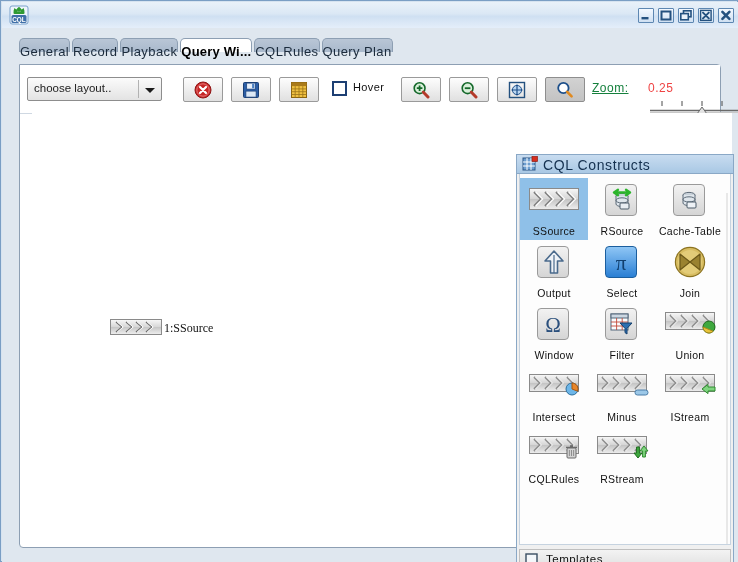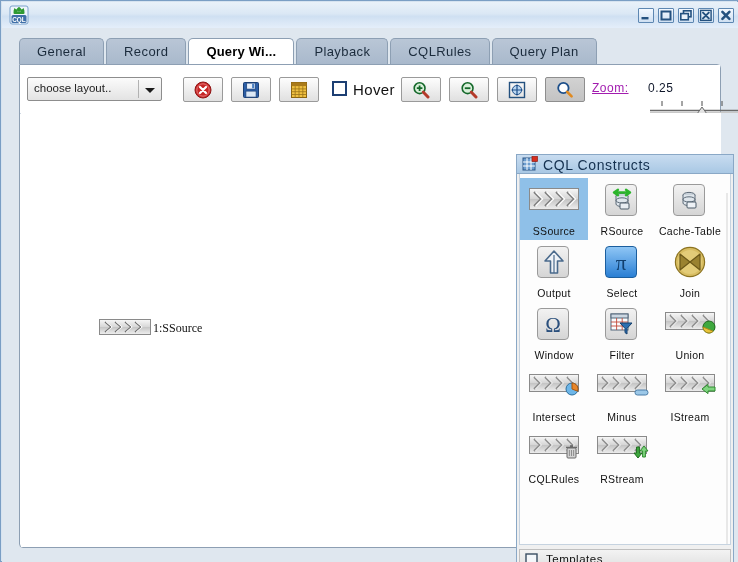--- a/index.html
+++ b/index.html
@@ -41,23 +41,23 @@
   
   #content{
     position:absolute;left:1px;top:27px;width:736px;height:534px;
     background:#dfe7ef;
   }
   
   #tabstrip{
     position:absolute;left:17px;top:10px;height:28px;
   }
   .tab{
-    position:relative;float:left;height:26px;
-    box-sizing:border-box;
-    padding:0 17px;
+    position:relative;float:left;height:14px;
+    box-sizing:border-box;
+    padding:0 0;
     line-height:25px;
     font-size:13px;
     color:#1b2b3c;
     background:linear-gradient(to bottom,#b9c6d6,#a9b9cc);
     border:1px solid #8d9fb3;
     border-bottom:none;
     border-radius:5px 5px 0 0;
     margin-right:2px;
     white-space:nowrap;
     letter-spacing:0.4px;
@@ -112,27 +112,27 @@
   }
   .tbtn.pressed{
     background:linear-gradient(to bottom,#d2d2d2,#c3c3c3);
     border-color:#8e8e8e;
   }
   .tbtn svg{position:absolute;left:50%;top:50%;transform:translate(-50%,-50%);}
   #hoverbox{
     position:absolute;left:312px;top:16px;width:15px;height:15px;
     box-sizing:border-box;background:#fff;border:2px solid #1d3f73;
   }
-  #hoverlabel{position:absolute;left:333px;top:16px;font-size:15px;color:#111;letter-spacing:.4px;}
-  #zoomlabel{position:absolute;left:572px;top:16px;font-size:12px;color:#a21caf;letter-spacing:.5px;text-decoration:underline;}
-  #zoomvalue{position:absolute;left:628px;top:16px;font-size:12px;color:#0f172a;letter-spacing:.5px;}
+  #hoverlabel{position:absolute;left:333px;top:16px;font-size:11px;color:#111;letter-spacing:.4px;}
+  #zoomlabel{position:absolute;left:572px;top:16px;font-size:12px;color:#15803d;letter-spacing:.5px;text-decoration:underline;}
+  #zoomvalue{position:absolute;left:628px;top:16px;font-size:12px;color:#ef4444;letter-spacing:.5px;}
   #slider{position:absolute;left:630px;top:36px;width:88px;height:16px;}
   
   #canvas{
-    position:absolute;left:1px;top:48px;width:700px;height:434px;
+    position:absolute;left:12px;top:48px;width:700px;height:434px;
     background:#ffffff;overflow:hidden;
   }
   #node1{
     position:absolute;left:78px;top:206px;
   }
   #node1 .nlabel{
     position:absolute;left:54px;top:2px;font-size:12px;color:#111;
     font-family:"Liberation Serif",serif;white-space:nowrap;
   }
   
@@ -255,22 +255,22 @@
         <path d="M3.4 2.8 L10.4 9.8 M10.4 2.8 L3.4 9.8" stroke="#24517f" stroke-width="2.6" stroke-linecap="round"></path>
       </svg>
     </div>
   </div>
 
   <div id="content">
 
     <div id="tabstrip">
       <div class="tab"><span>General</span></div>
       <div class="tab"><span>Record</span></div>
+      <div class="tab"><span>Playback</span></div>
       <div class="tab active"><span>Query Wi...</span></div>
-      <div class="tab"><span>Playback</span></div>
       <div class="tab"><span>CQLRules</span></div>
       <div class="tab"><span>Query Plan</span></div>
     </div>
 
     <div id="tabpanel">
 
       <div id="toolbar">
 
         <div id="combo">
           <div class="clabel">choose layout..</div>

